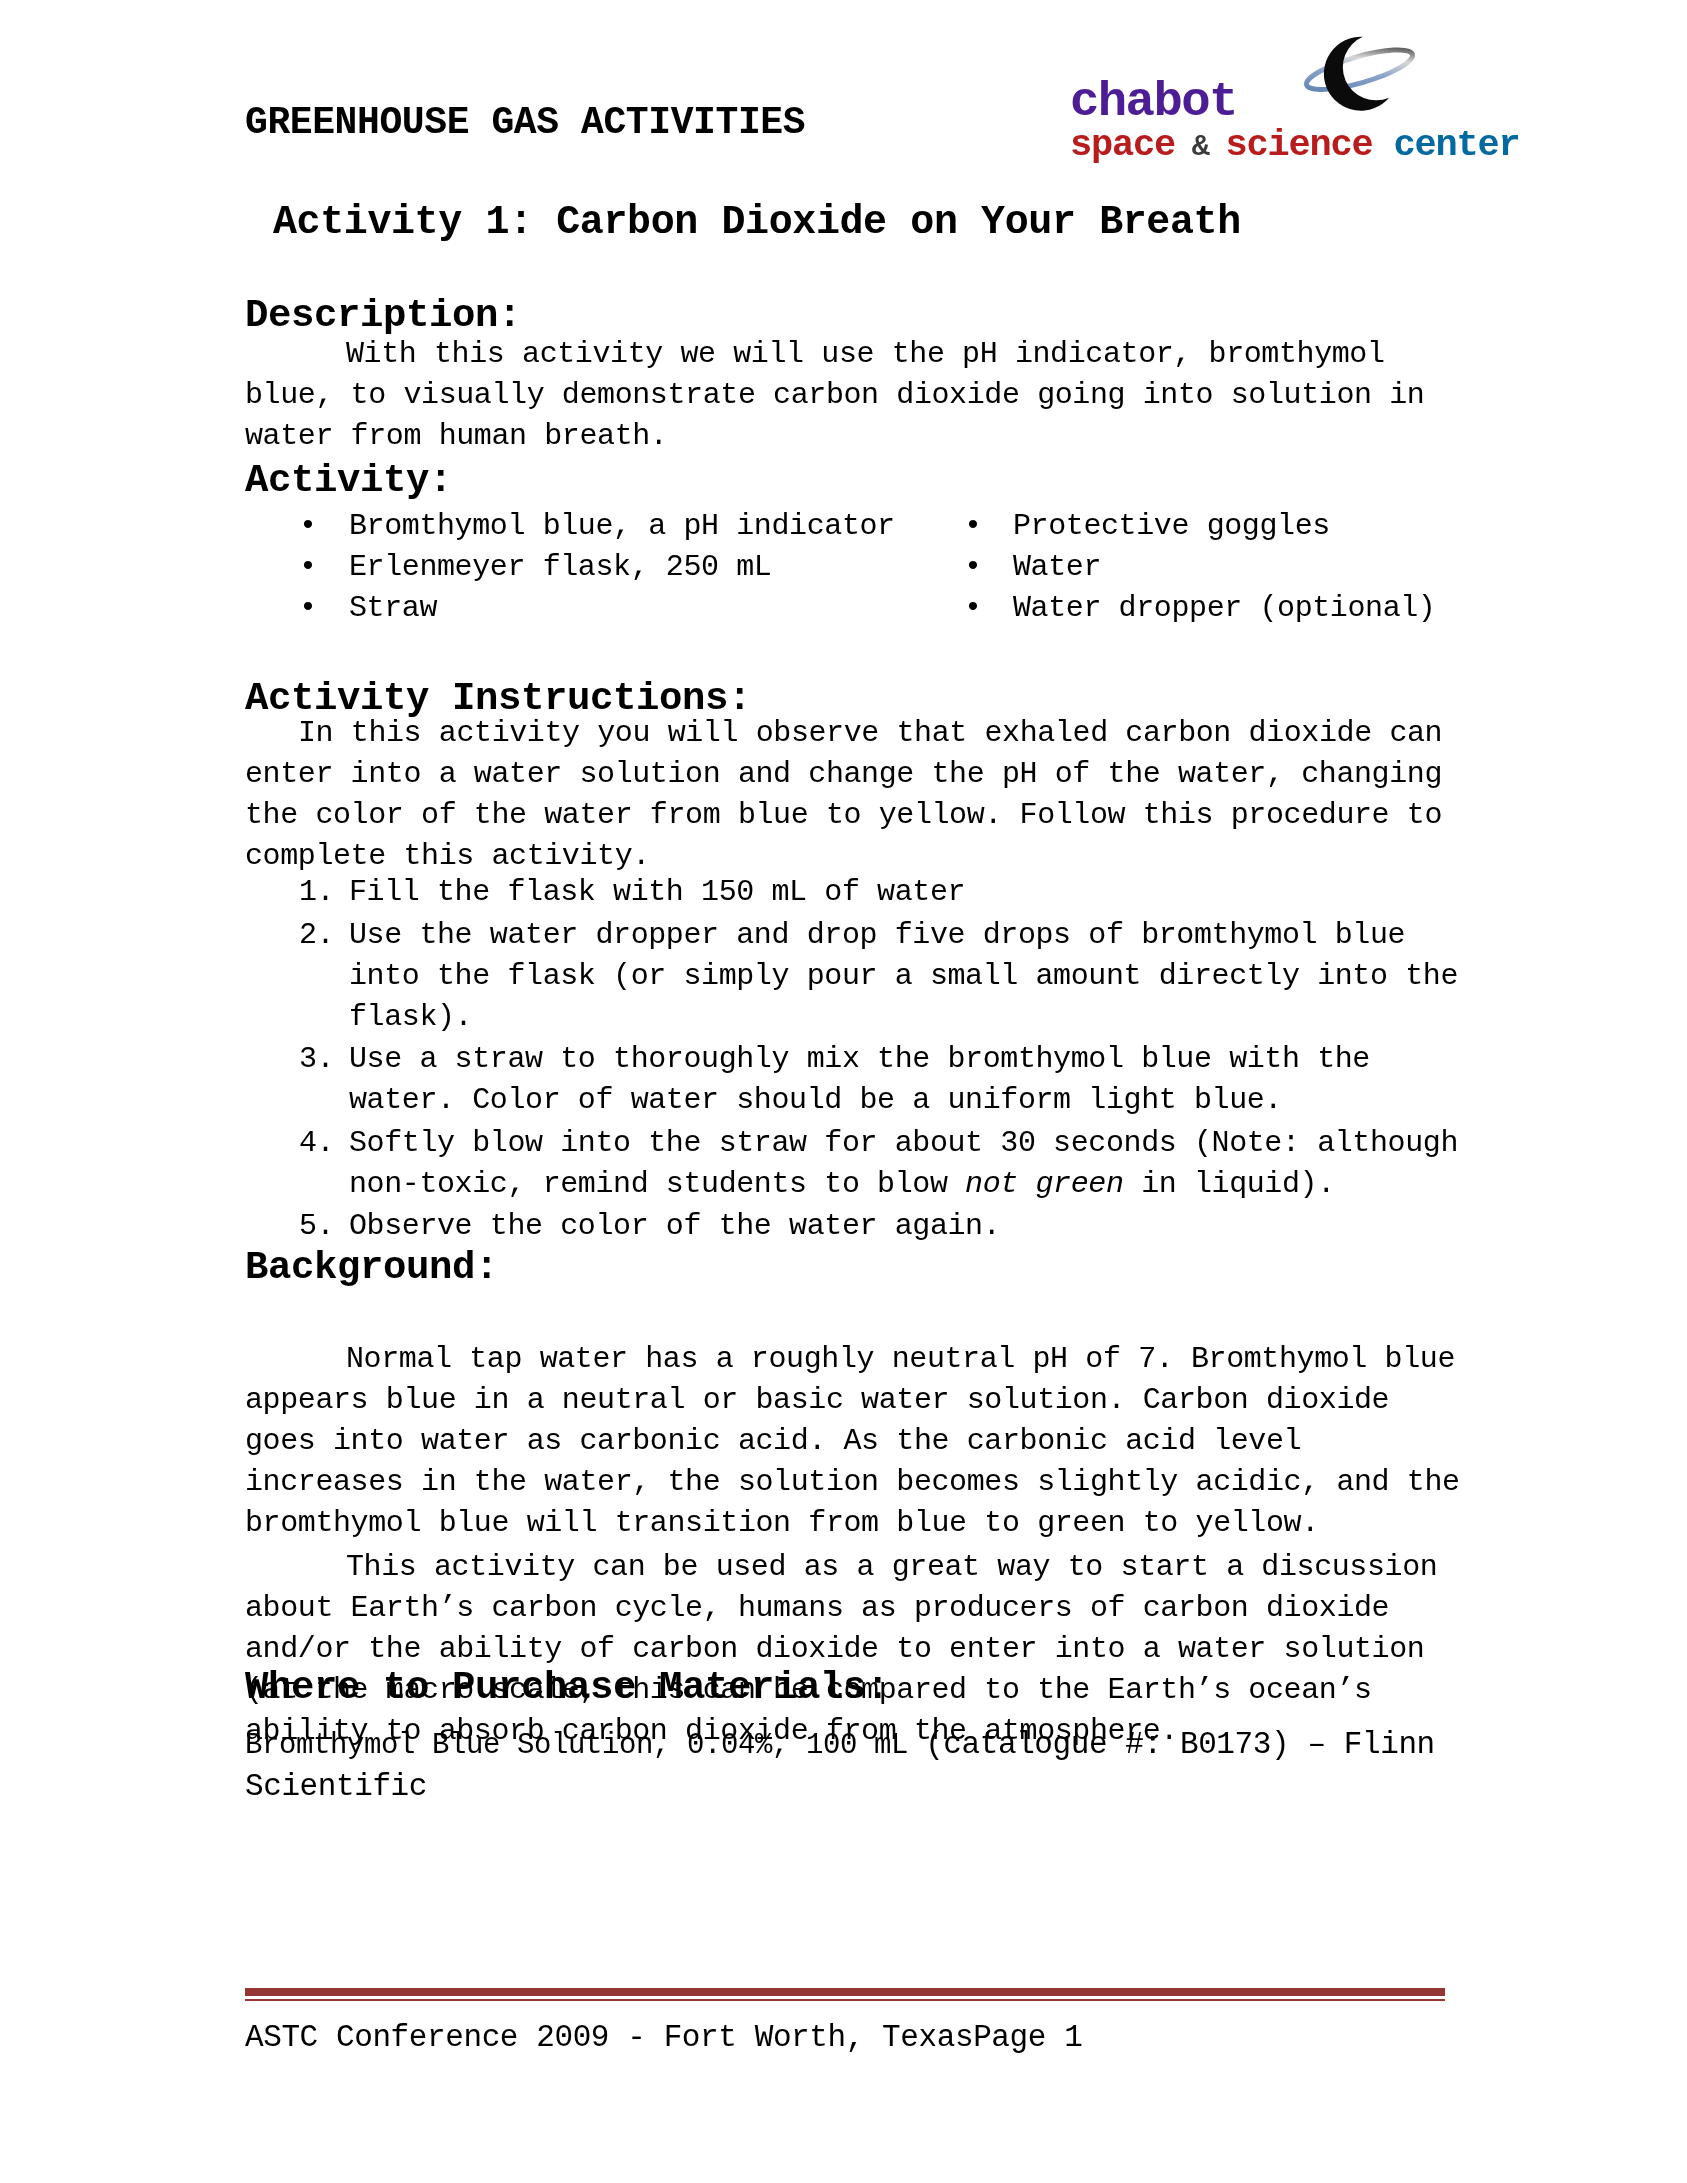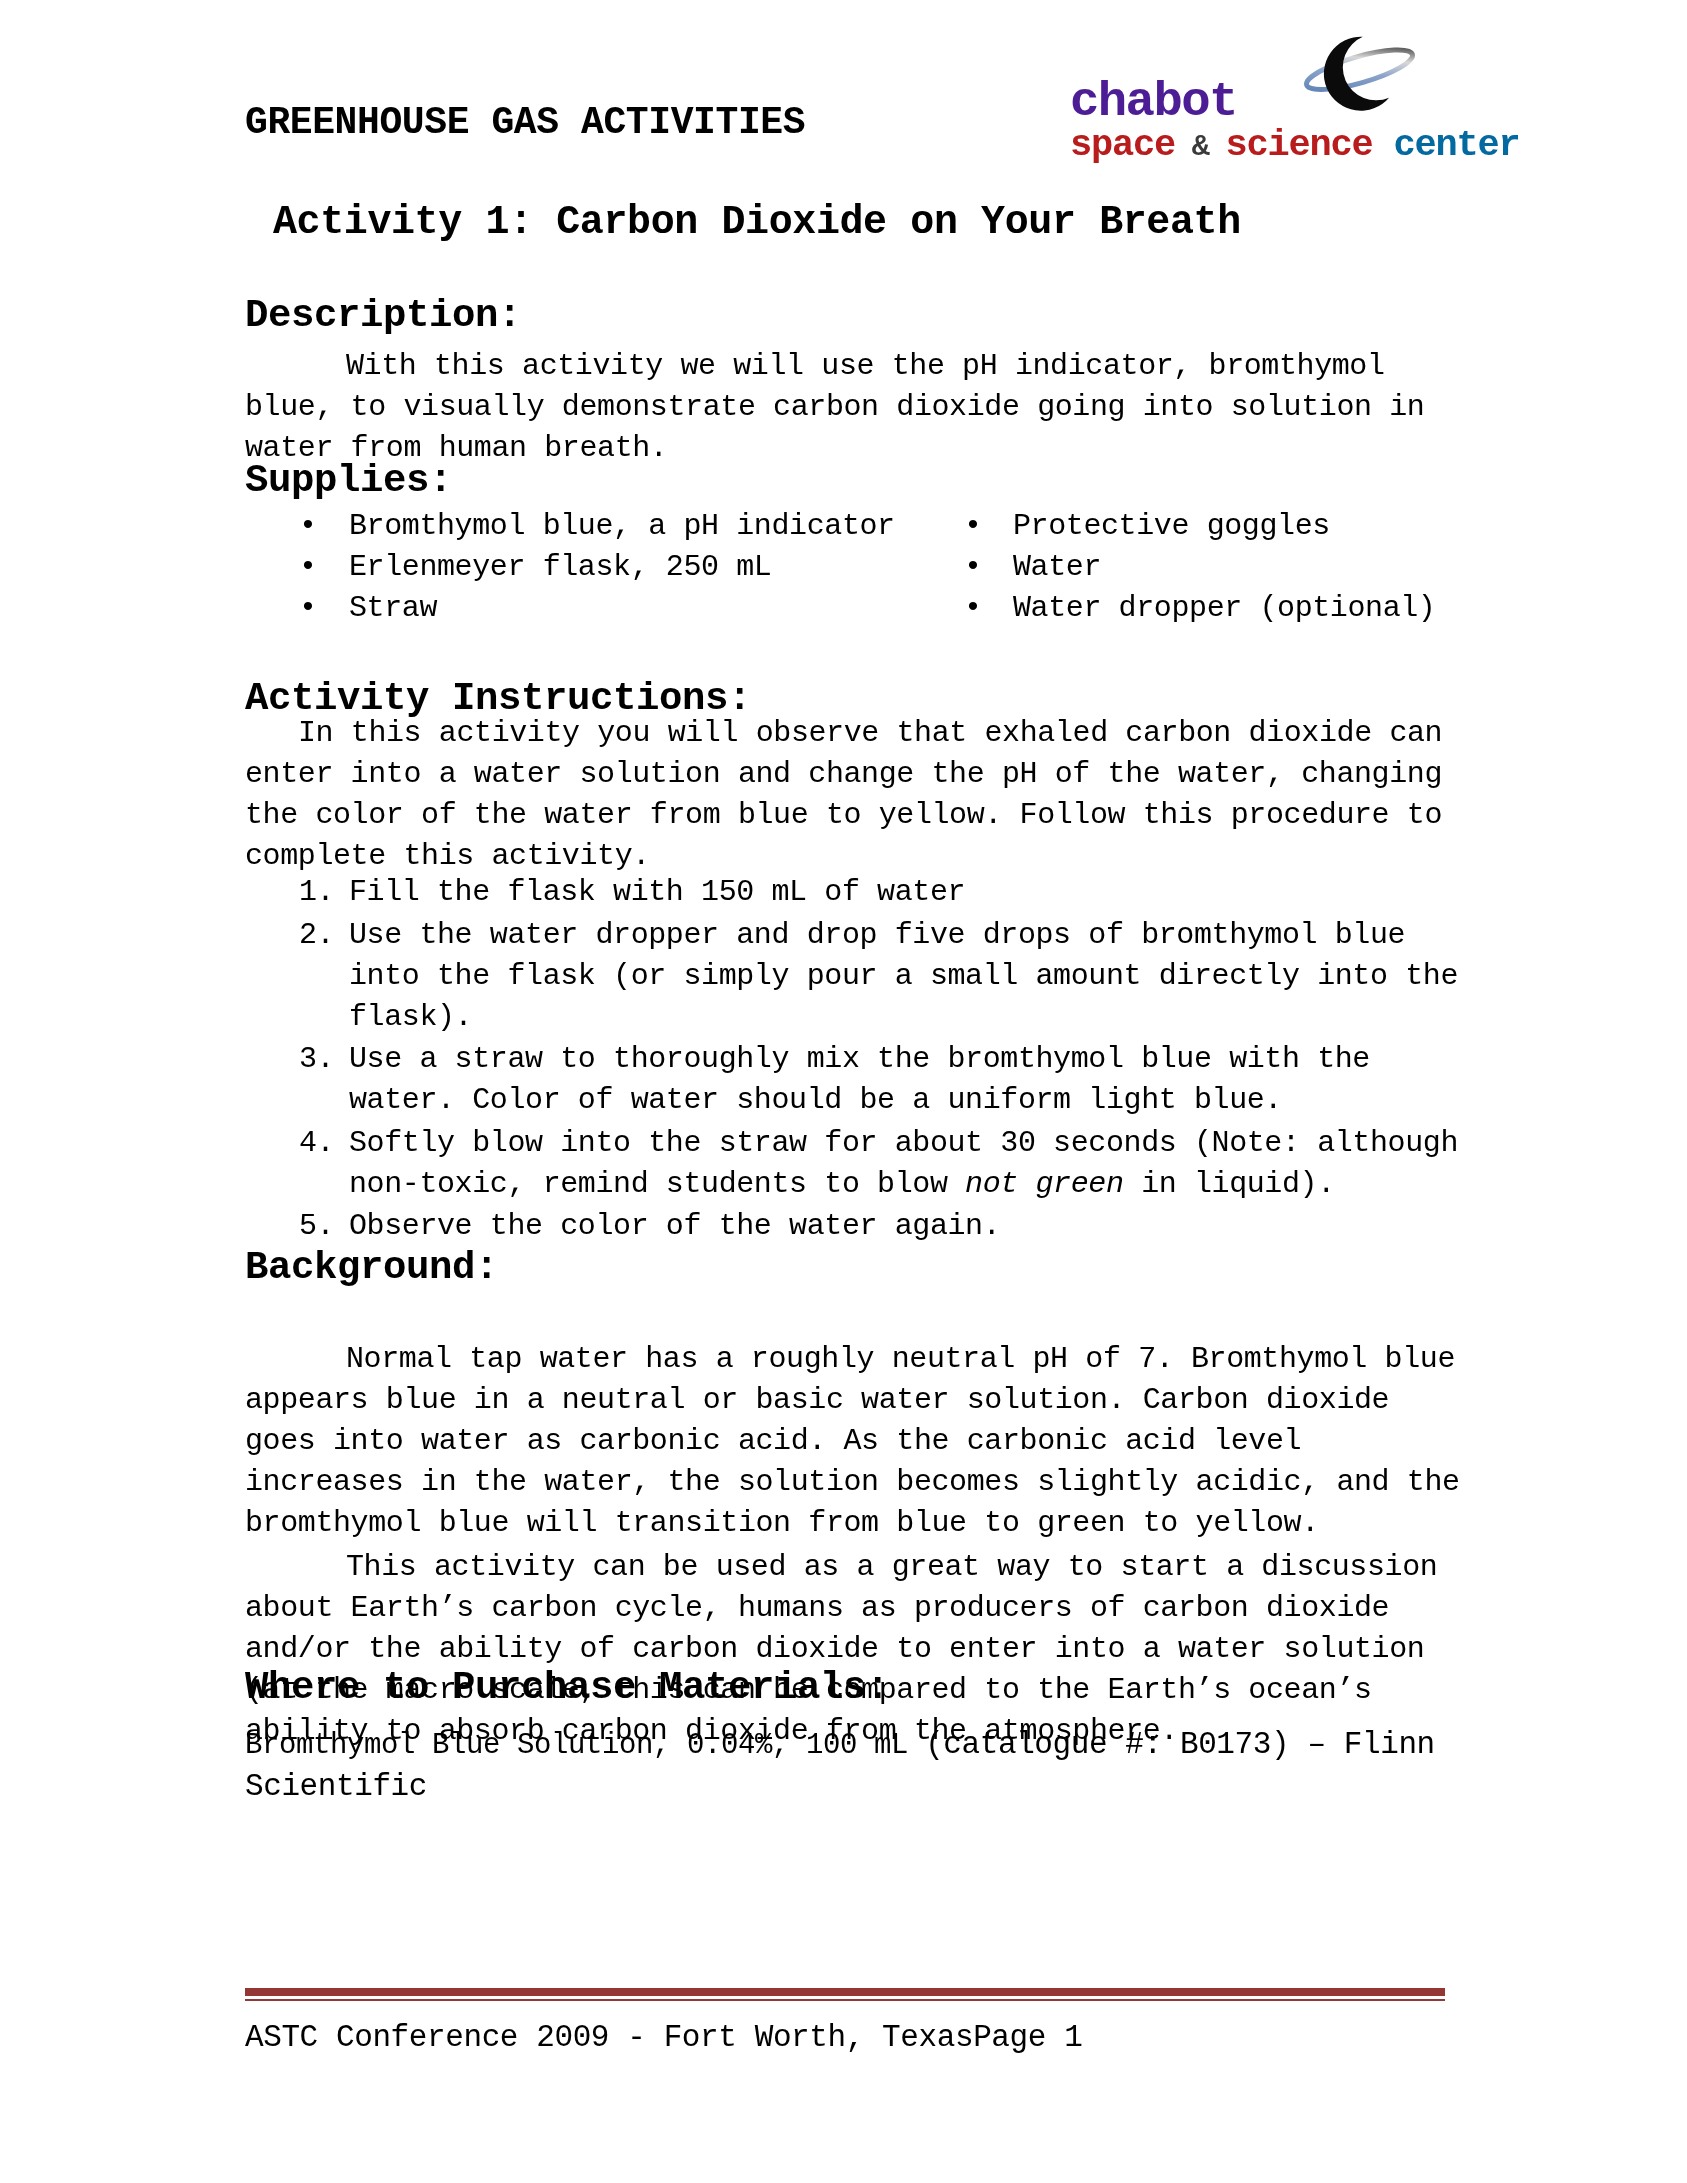--- a/index.html
+++ b/index.html
@@ -93,23 +93,23 @@
         <ellipse cx="70" cy="42" rx="67" ry="16" fill="none" stroke="url(#swoosh-grad)" stroke-width="6" transform="rotate(-16 70 42)"></ellipse>
         <path d="M74 2 A45 45 0 1 0 106 76 A40 40 0 1 1 74 2 Z" fill="#0b0b0b"></path>
       </svg>
       <div class="logo-name">chabot</div>
       <div class="logo-tag"><span class="logo-blue">space</span><span class="logo-amp"> &amp; </span><span class="logo-blue">science</span><span class="logo-blk"> center</span></div>
     </div>
 
     <div class="activity-title abs" style="top:203px;">Activity 1: Carbon Dioxide on Your Breath</div>
 
     <div class="h2 abs" style="top:297px;">Description:</div>
-    <div class="body-text indent-half abs" style="top:346px;">With this activity we will use the pH indicator, bromthymol blue, to visually demonstrate carbon dioxide going into solution in water from human breath.</div>
+    <div class="body-text indent-half abs" style="top:334px;">With this activity we will use the pH indicator, bromthymol blue, to visually demonstrate carbon dioxide going into solution in water from human breath.</div>
 
-    <div class="h2 abs" style="top:462px;">Supplies:</div>
+    <div class="h2 abs" style="top:462px;">Activity:</div>
     <div class="supplies-cols abs" style="top:506px; width:1200px;">
       <div class="sup-col1">
         <div class="bullet-item">
           <span class="bullet-marker">•</span>
           <span>Bromthymol blue, a pH indicator</span>
         </div>
         <div class="bullet-item">
           <span class="bullet-marker">•</span>
           <span>Erlenmeyer flask, 250 mL</span>
         </div>

